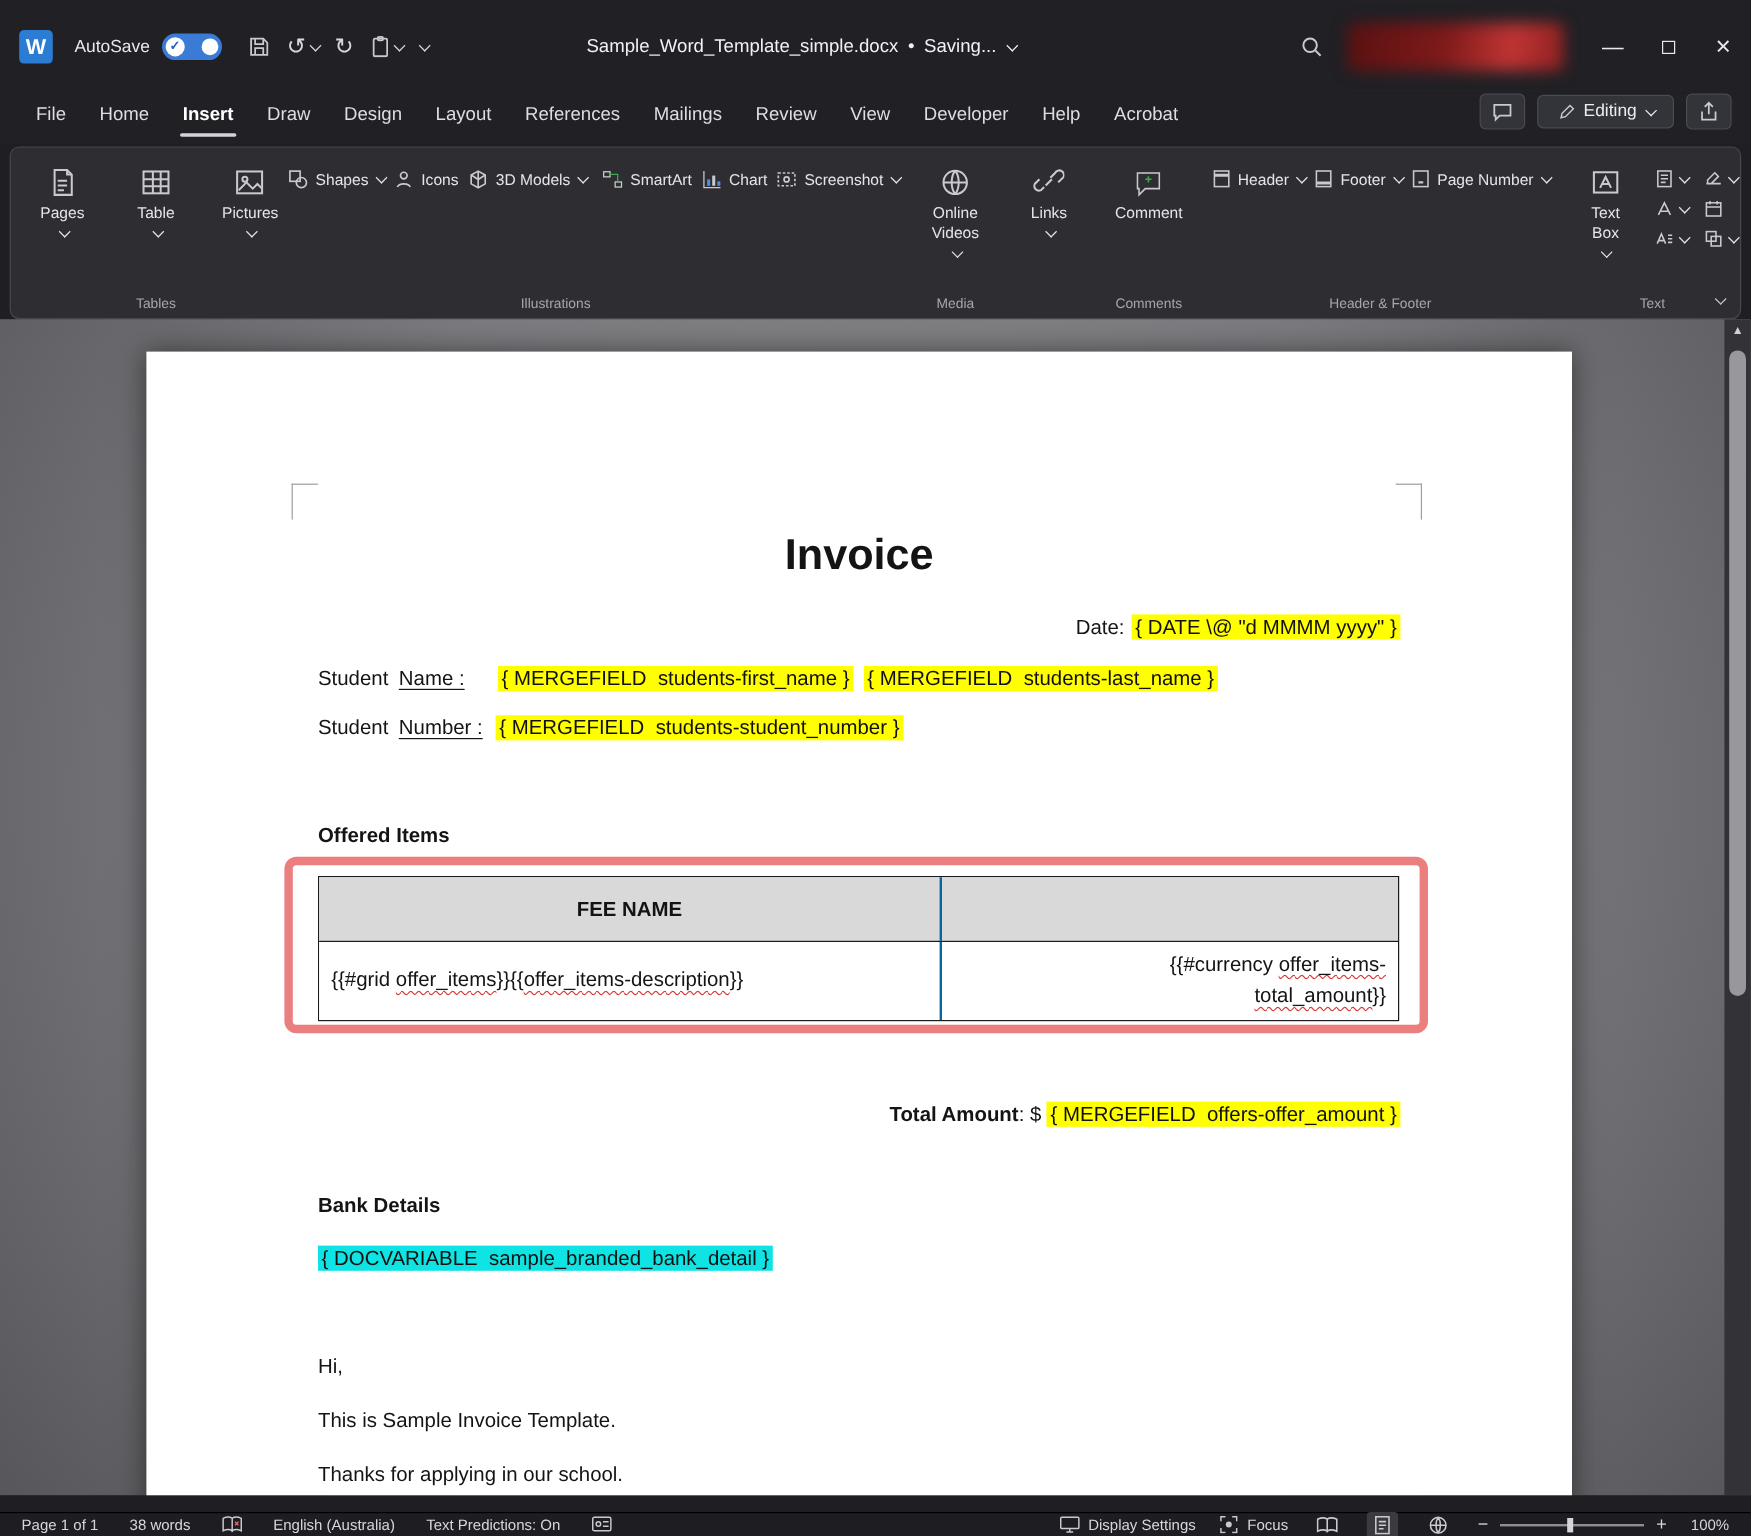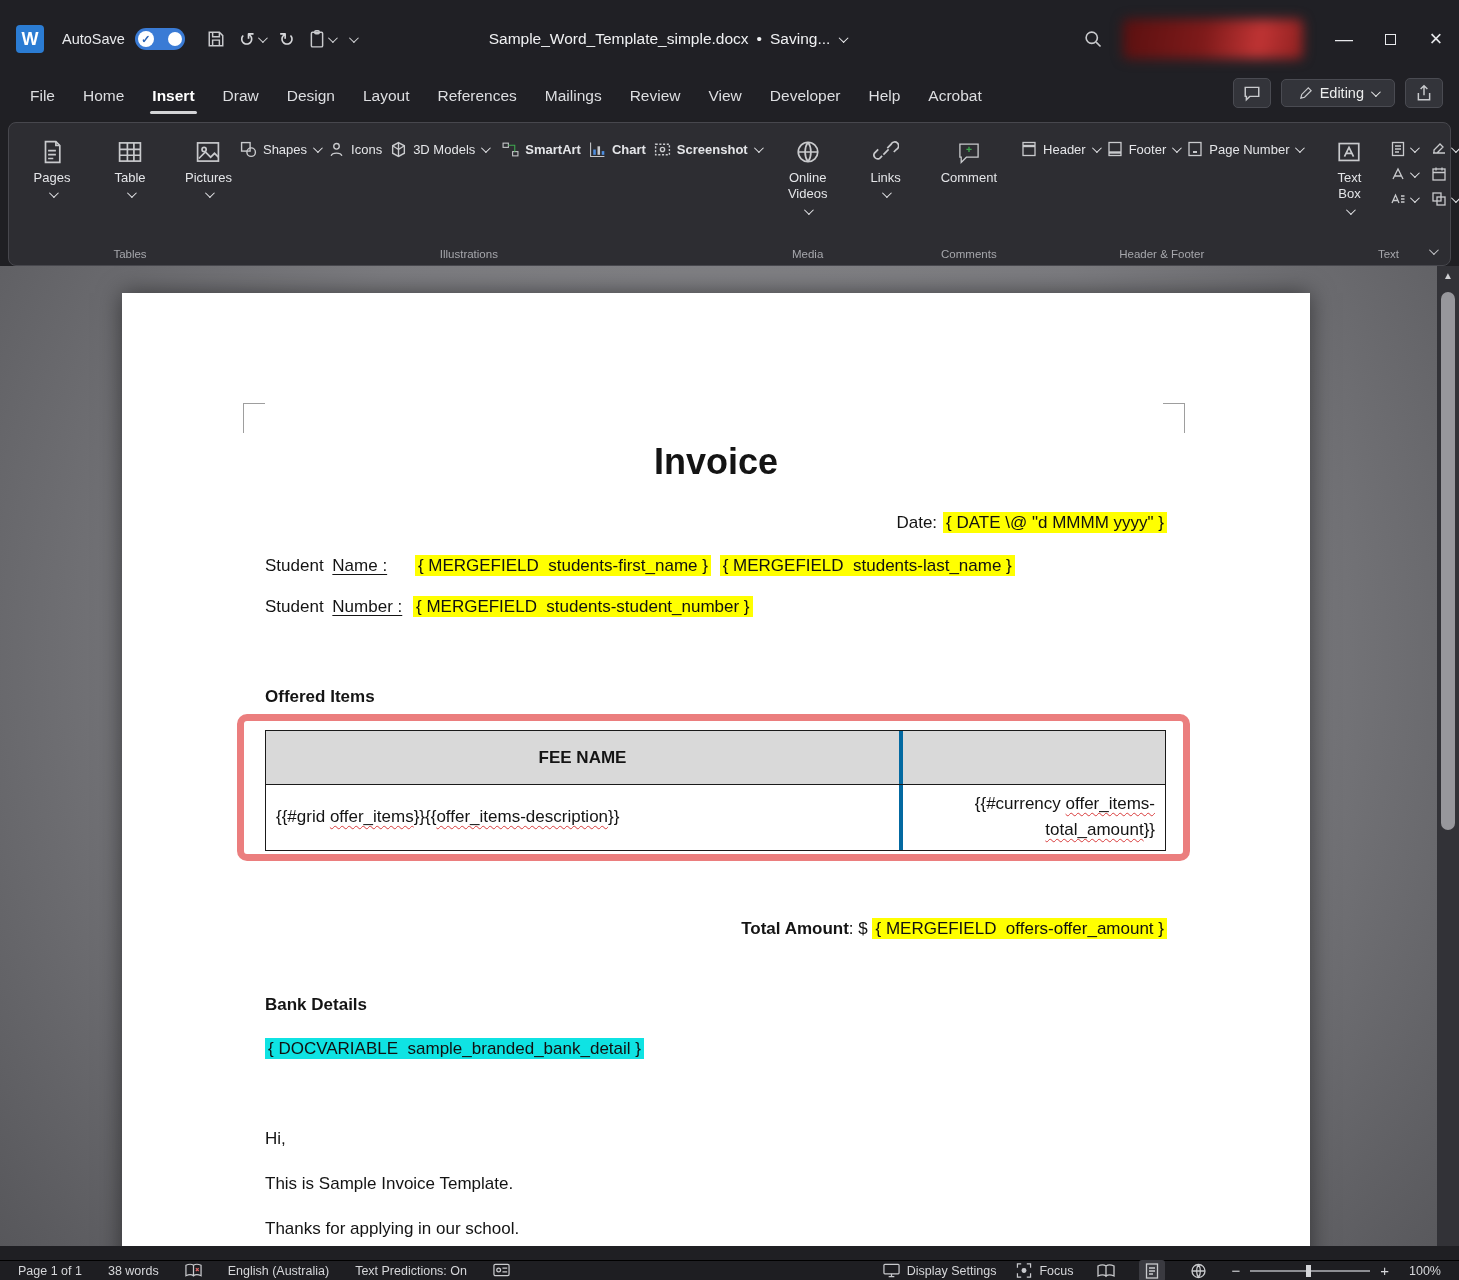--- a/index.html
+++ b/index.html
@@ -59,21 +59,21 @@
   .crop.tr{left:1041px;top:110px;border-right:1px solid #9e9e9e;border-top:1px solid #9e9e9e;}
   .hly{background:#ffff00;color:#111;padding:1px 3px;white-space:pre;}
   .hlc{background:#0fe3e3;color:#111;padding:1px 3px;white-space:pre;}
   .ul{text-decoration:underline;text-underline-offset:3px;}
   .sq{text-decoration-line:underline;text-decoration-style:wavy;text-decoration-color:#d83b3b;text-decoration-thickness:1px;text-underline-offset:3px;}
   .pre{white-space:pre;}
   .tbl{position:absolute;left:143px;top:437px;width:901px;border:1px solid #1a1a1a;font-size:17px;}
   .trow{display:flex;}
   .thead{background:#d9d9d9;border-bottom:1px solid #1a1a1a;font-weight:bold;}
   .cell{display:flex;align-items:center;min-height:53px;padding:6px 10px;}
-  .c1{width:637px;border-right:4px solid #0369a1;}
+  .c1{width:519px;border-right:2px solid #0369a1;}
   .c2{flex:1;}
   .thead .cell{justify-content:center;}
   .tbody .cell{min-height:60px;background:#fff;}
   .tbody .c2{justify-content:flex-end;text-align:right;}
   .amt{white-space:normal;line-height:1.55;}
   .annotation{position:absolute;left:115px;top:421px;width:953px;height:147px;border:7px solid rgba(233,112,112,.9);border-radius:10px;pointer-events:none;}
 
   
   .vscroll{position:absolute;right:0;top:0;width:22px;height:100%;background:#323237;}
   .vscroll .arrow{position:absolute;top:4px;left:0;right:0;text-align:center;color:#d0d1d4;font-size:10px;}
@@ -248,21 +248,21 @@
         </div>
         <div class="smallbtn">
           <svg class="ic" width="17" height="17" viewBox="0 0 16 16">
               <path d="M8 1.5l5.5 3v7L8 14.5l-5.5-3v-7z"></path>
               <path d="M8 1.5v6.5M2.5 4.5L8 8l5.5-3.5M8 14.5V8"></path>
             </svg>
           <span>3D Models</span>
           <span class="chev"></span>
         </div>
       </div>
-      <div class="smallcol" style="margin-left:14px;font-weight:bold;">
+      <div class="smallcol" style="margin-left:14px;">
         <div class="smallbtn">
           <svg width="17" height="17" viewBox="0 0 16 16">
               <rect x="1" y="2" width="5" height="4" fill="none" stroke="#c9cacd"></rect>
               <rect x="10" y="10" width="5" height="4" fill="none" stroke="#c9cacd"></rect>
               <path d="M6 4h6v6" fill="none" stroke="#3fa94f"></path>
             </svg>
           <span>SmartArt</span>
         </div>
         <div class="smallbtn">
           <svg width="17" height="17" viewBox="0 0 16 16">

